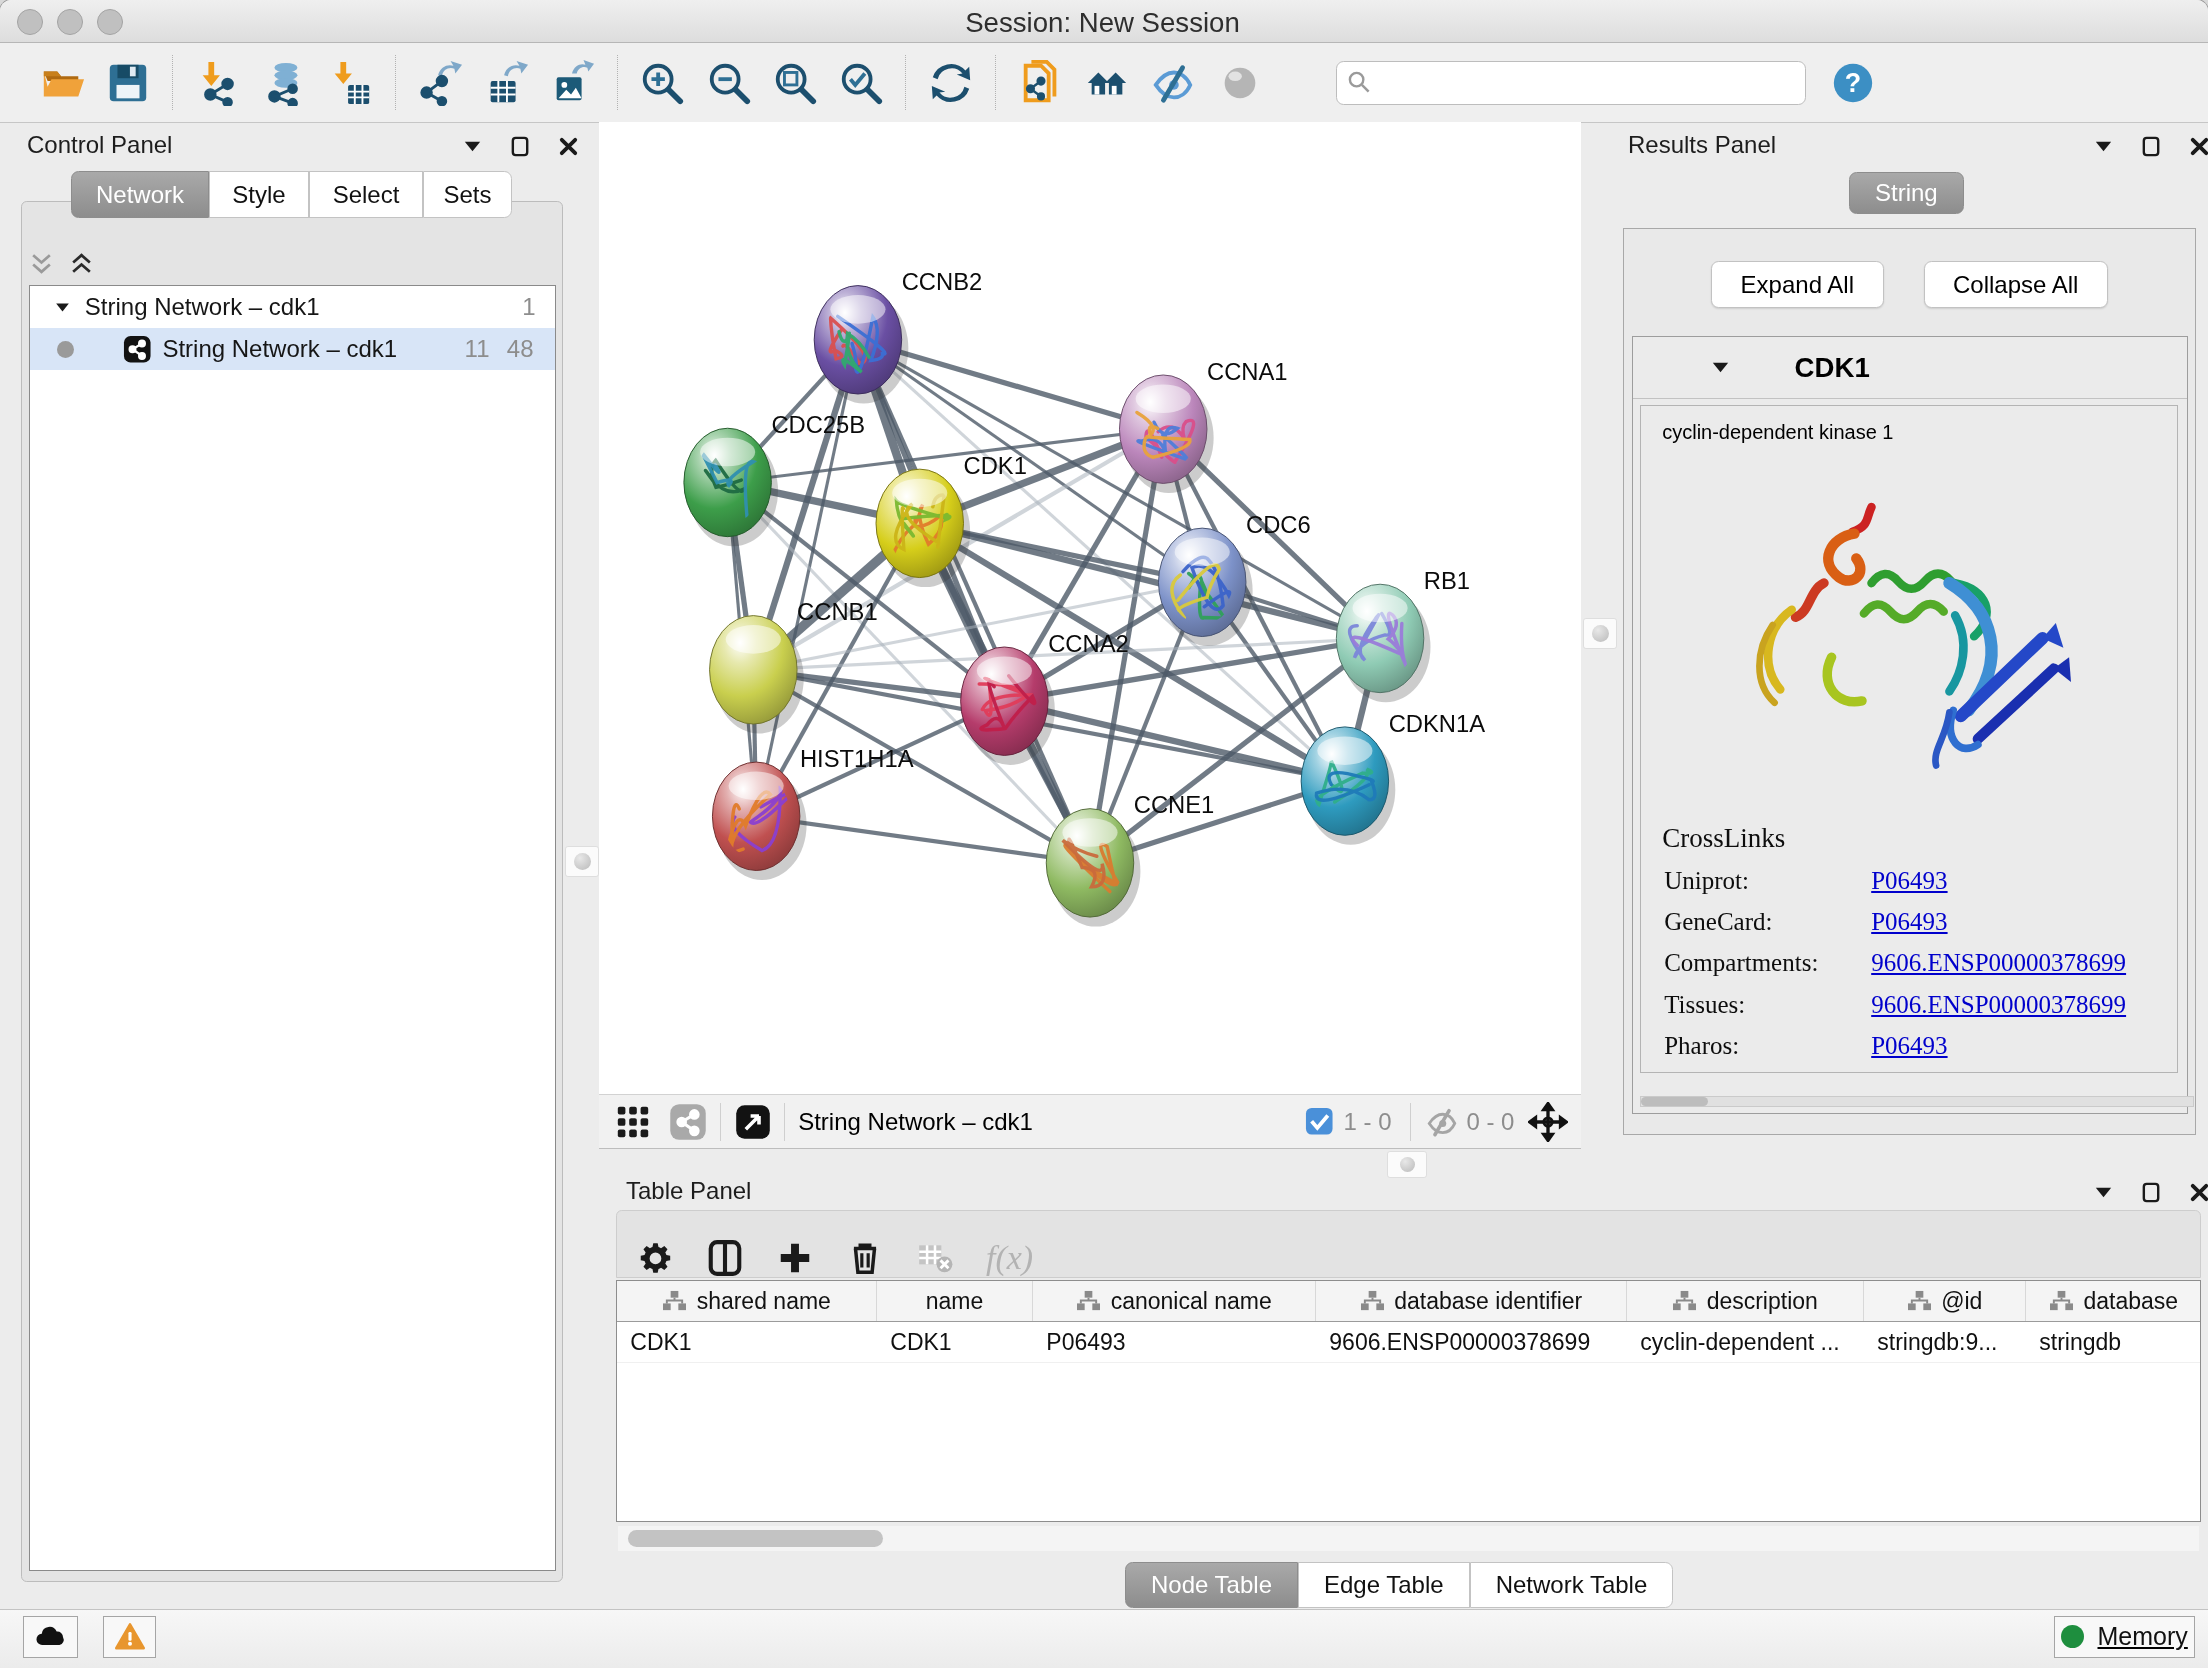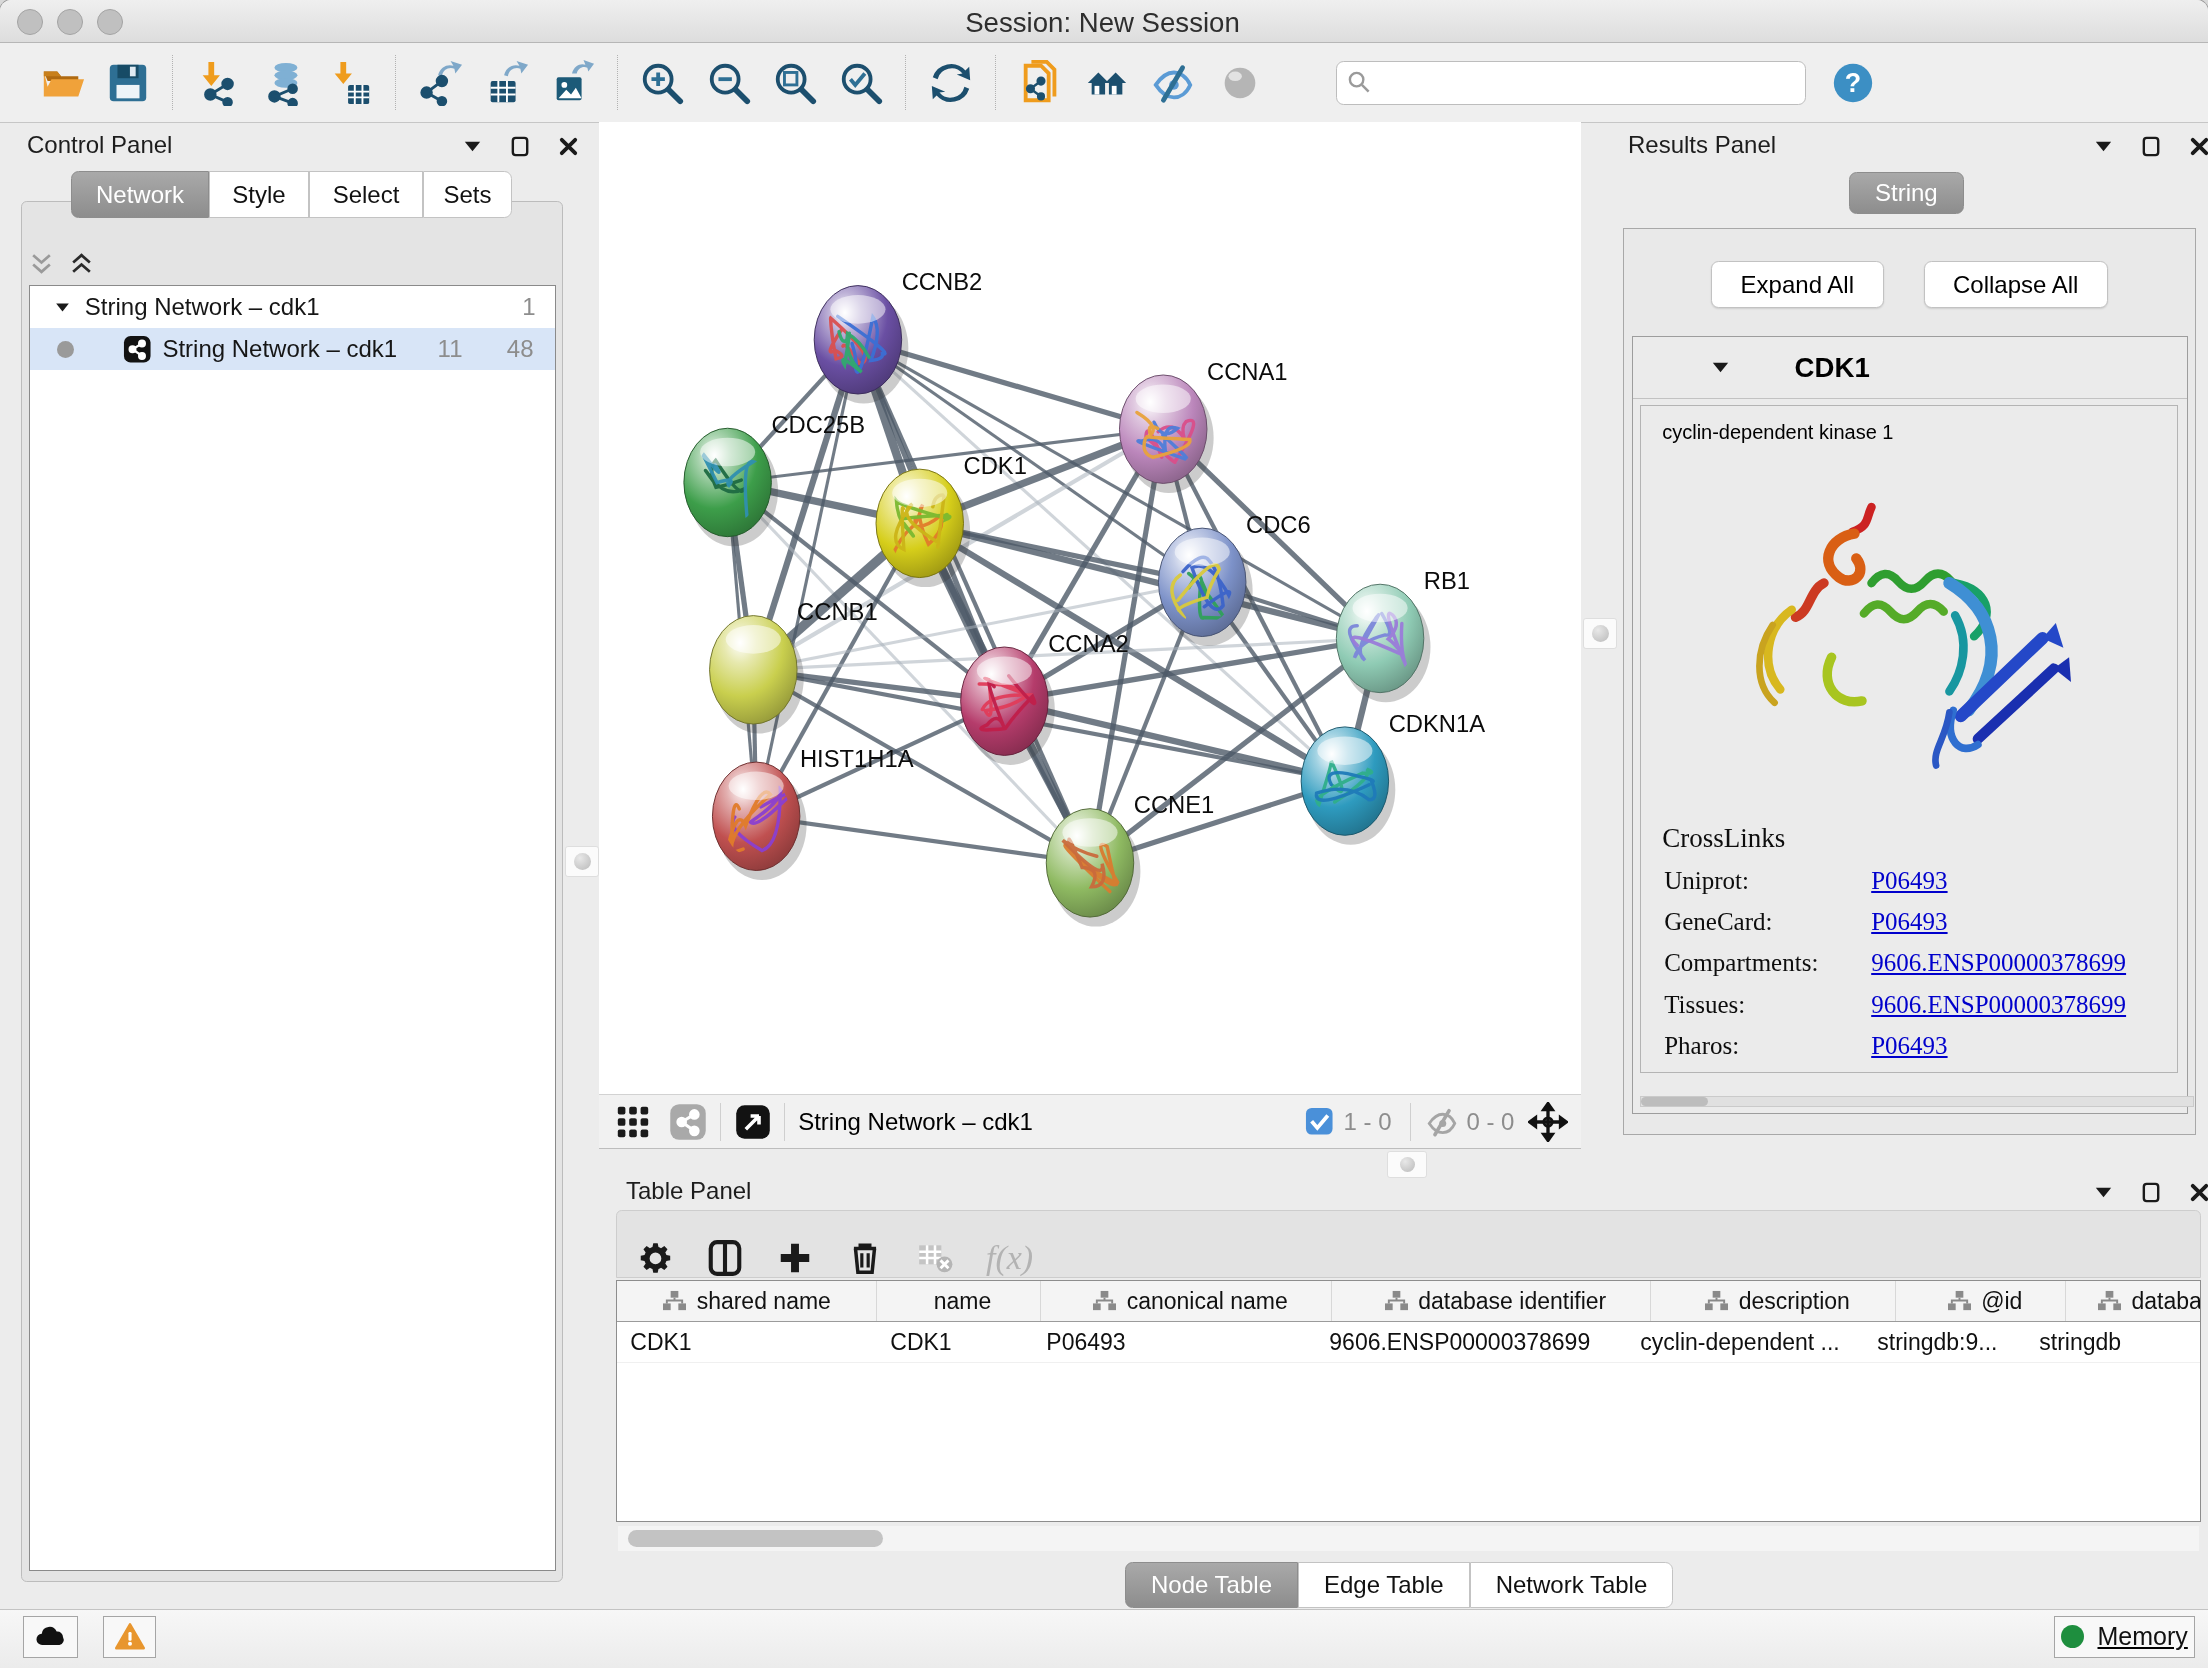--- a/index.html
+++ b/index.html
@@ -67,21 +67,21 @@
   .xl-link{color:#0000cc;text-decoration:underline;}
   .thumbtrack{position:absolute;left:7.6px;bottom:5.7px;width:554px;height:11.4px;background:#e0e0e0;border:1px solid #cacaca;box-sizing:border-box;}
   .thumb{height:100%;background:#bdbdbd;border-radius:4.8px;}
   
   .tp-toolbar{position:absolute;left:616px;top:1210px;width:1585px;height:68px;background:#e3e3e3;
     border:1px solid #cdcdcd;border-radius:5.7px 5.7px 0 0;display:flex;align-items:flex-end;gap:32px;padding-left:19px;box-sizing:border-box;}
   .tp-toolbar svg{width:38px;height:38px;}
   .fx{font-family:"Liberation Serif",serif;font-style:italic;font-size:34px;color:#b3b3b3;}
   .ntable{position:absolute;left:616px;top:1280px;width:1585px;height:242px;background:#fff;
     border:1.9px solid #8d8d8d;box-sizing:border-box;overflow:hidden;}
-  .thead{display:grid;background:#f4f4f4;border-bottom:1.9px solid #9b9b9b;height:40px;gap:8px;}
+  .thead{display:grid;background:#f4f4f4;border-bottom:1.9px solid #9b9b9b;height:40px;}
   .th{display:flex;align-items:center;justify-content:center;gap:9.5px;font-size:23px;color:#111;
     border-right:1px solid #d8d8d8;overflow:hidden;white-space:nowrap;}
   .trow{display:grid;height:40px;border-bottom:1px solid #f0f0f0;}
   .td{display:flex;align-items:center;padding-left:13.3px;font-size:23px;color:#101010;overflow:hidden;white-space:nowrap;}
   .tp-hscroll{position:absolute;left:618px;top:1526px;width:1581px;height:25px;background:#f4f4f4;}
   .tp-hscroll .thumb{width:255px;height:17px;margin-top:3.8px;margin-left:9.5px;background:#c3c3c3;border-radius:8.6px;}
   .tp-tabs{position:absolute;left:1125px;top:1562px;display:flex;z-index:2;}
   .tp-tabs .tabbtn{height:46px;padding:16px 25px;}
   .tp-tabs .tabbtn:first-child{border-radius:7.6px 0 0 7.6px;}
   .tp-tabs .tabbtn:last-child{border-radius:0 7.6px 7.6px 0;}
@@ -321,21 +321,21 @@
       <svg width="28.5" height="28.5" viewBox="0 0 30 30" style="margin-left:49px">
           <rect x="1" y="1" width="28" height="28" rx="7" fill="#121212"></rect>
           <g stroke="#fff" stroke-width="2.4" fill="#fff">
             <circle cx="20" cy="9" r="3"></circle>
             <circle cx="10" cy="15" r="3"></circle>
             <circle cx="20" cy="22" r="3"></circle>
             <path d="M20 9l-10 6 10 7" fill="none"></path>
           </g>
         </svg>
       <span style="margin-left:11.4px">String Network – cdk1</span>
-      <span class="cnt" style="position:absolute;right:92px">11</span>
+      <span class="cnt" style="position:absolute;right:65px">11</span>
       <span class="cnt" style="position:absolute;right:21px">48</span>
     </div>
   </div>
 
   <div class="handle" style="left:565px;top:846px">
       <i></i>
     </div>
   <div class="handle" style="left:1583px;top:618px">
       <i></i>
     </div>

